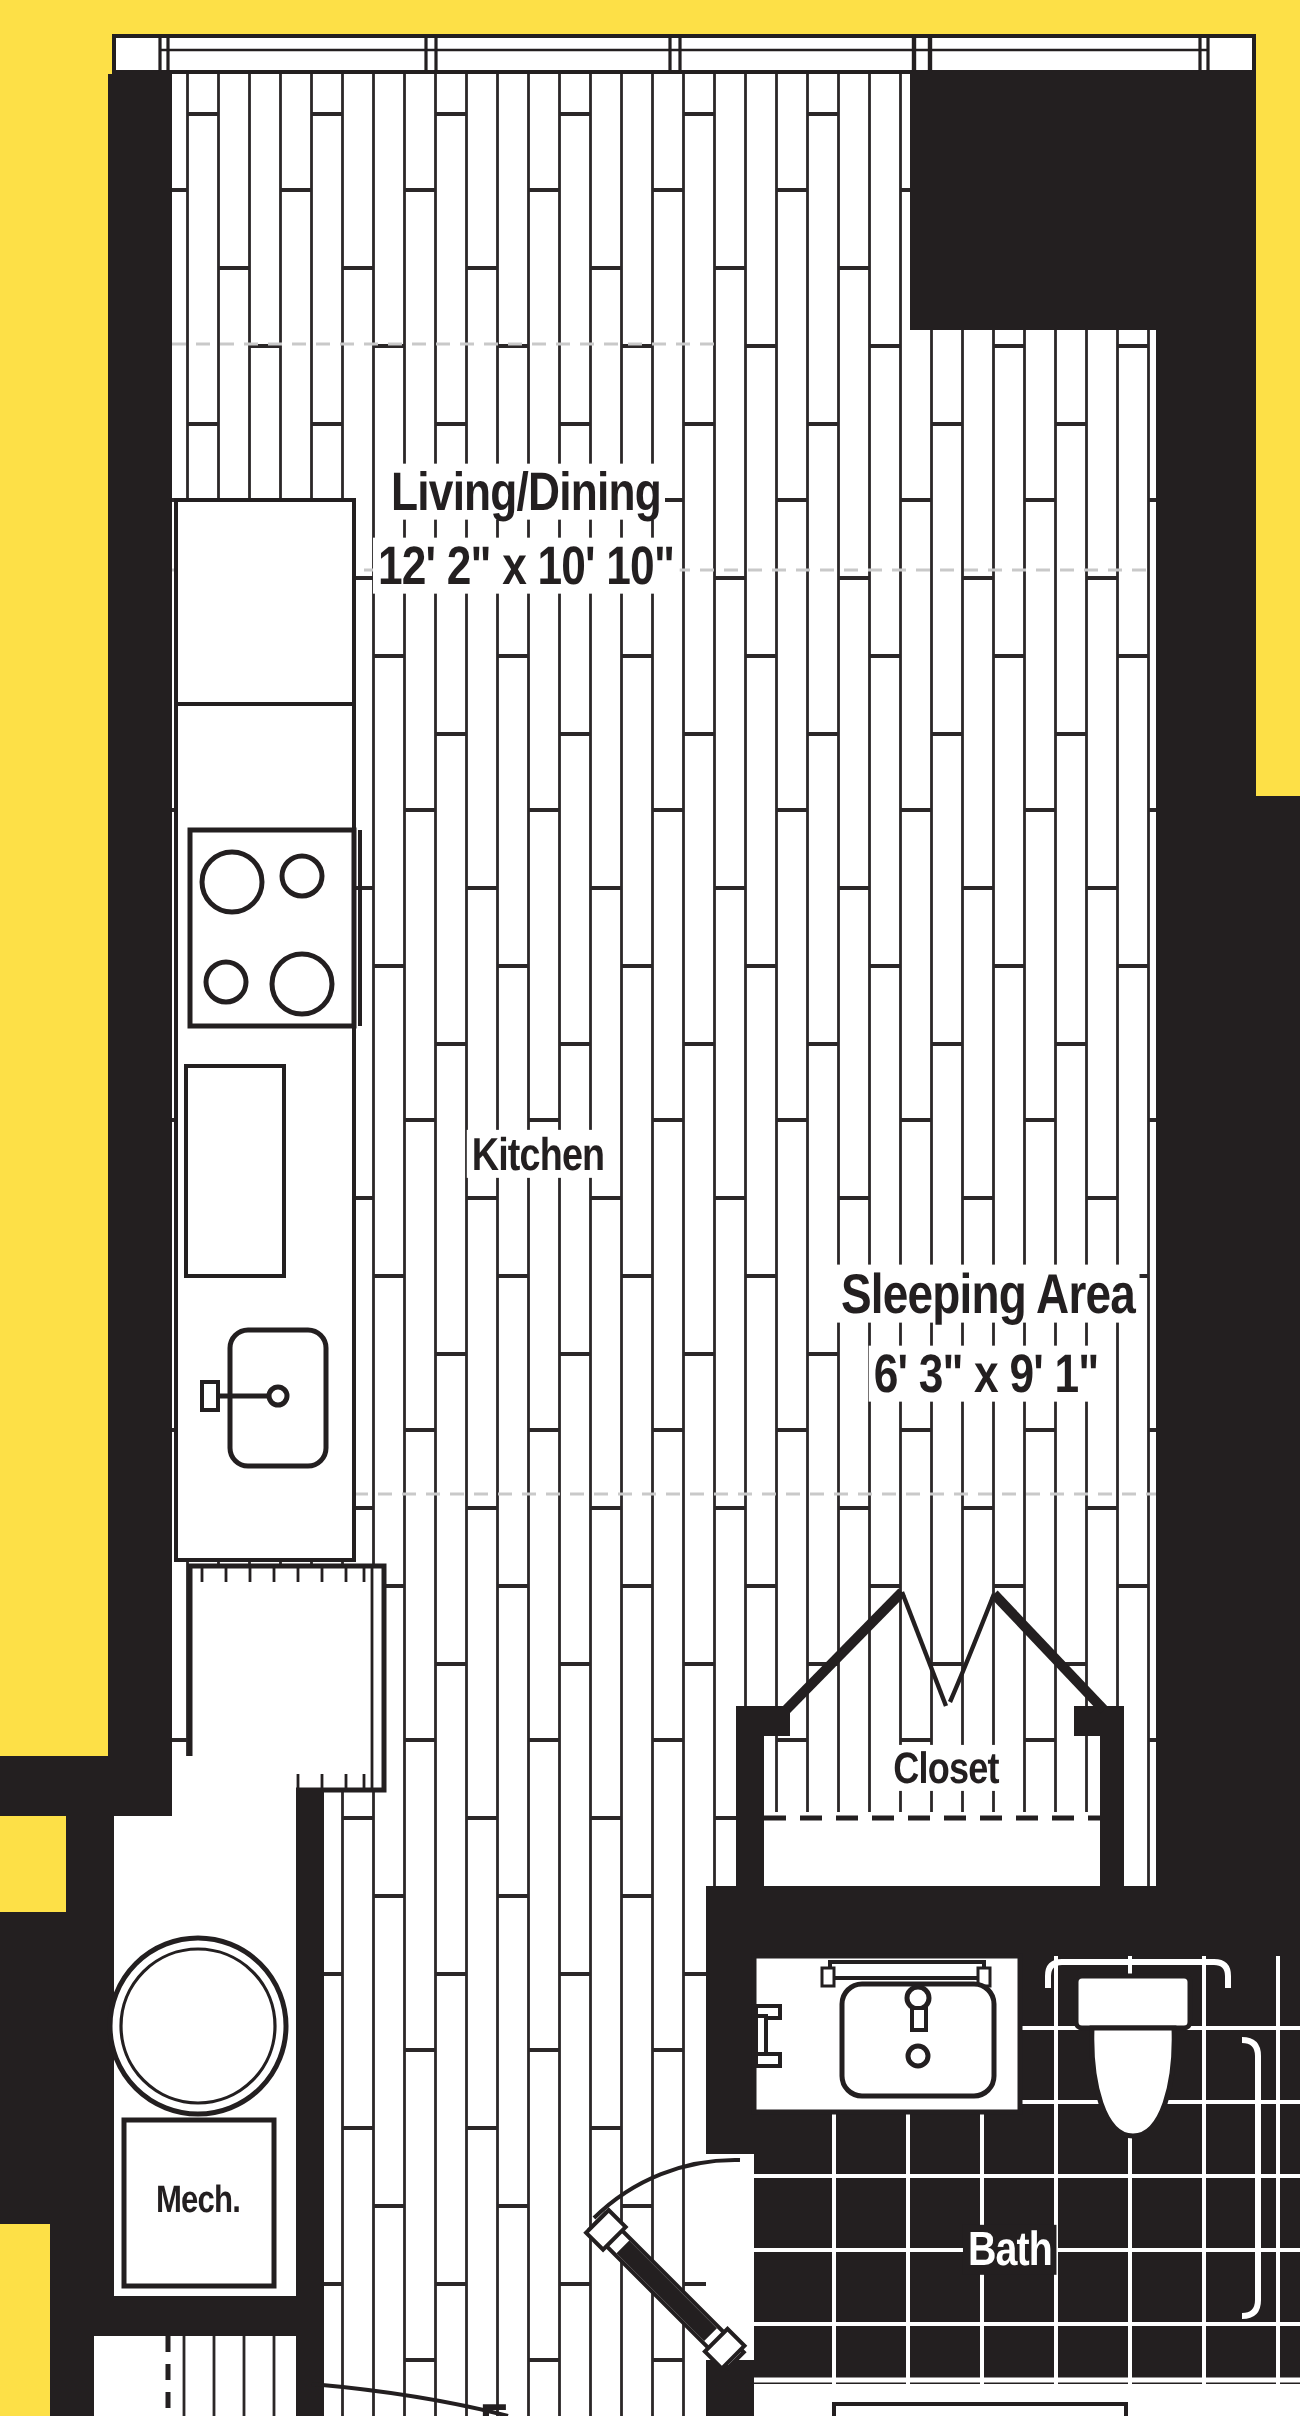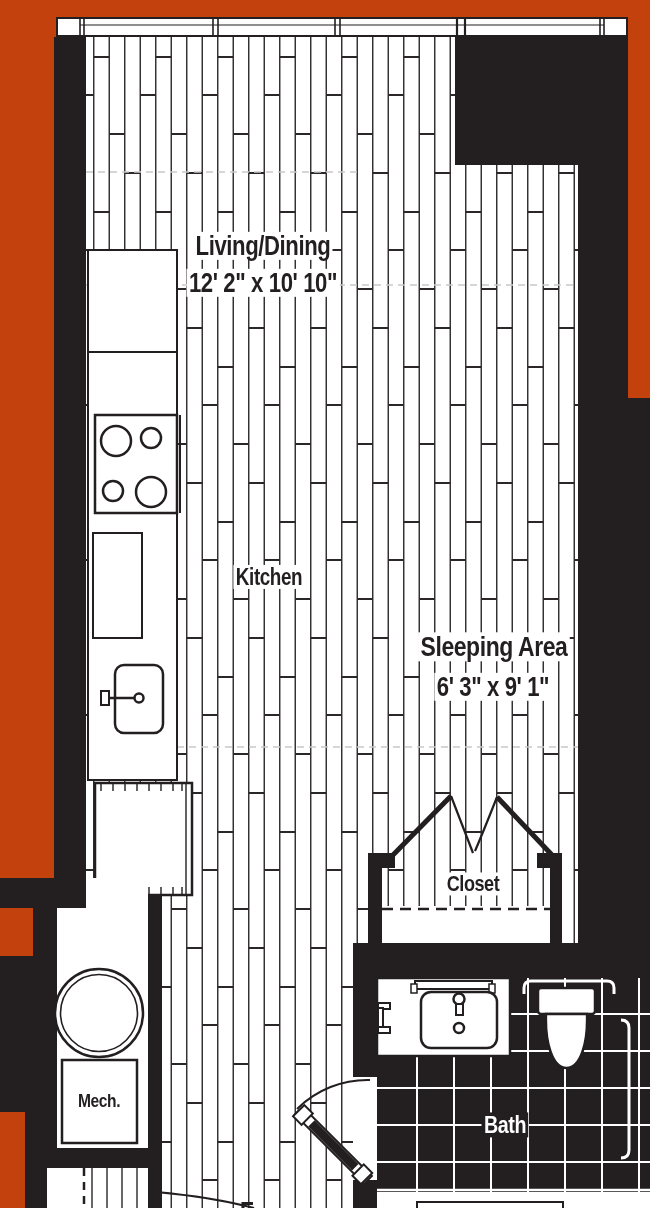--- a/index.html
+++ b/index.html
@@ -1,16 +1,16 @@
 <!DOCTYPE html>
 <html><head>
 <meta charset="utf-8">
 <style>
   html,body{margin:0;padding:0;background:#ffffff;}
-  #stage{position:relative;width:650px;height:1208px;background:#c2410c;overflow:hidden;
+  #stage{position:relative;width:650px;height:1208px;background:#fde047;overflow:hidden;
          font-family:"Liberation Sans",sans-serif;}
   #plan-svg{position:absolute;left:0;top:0;}
   .lbl{position:absolute;font-family:"Liberation Sans",sans-serif;font-weight:700;
        color:#231f20;white-space:nowrap;transform:translate(-50%,-50%) scaleX(0.82);
        line-height:1.05;text-align:center;background:#ffffff;padding:0 3px;
        letter-spacing:-0.5px;}
   .lbl.no-bg{background:transparent;padding:0;}
   .lbl.on-tile{background:#231f20;color:#ffffff;}
   .frag{position:absolute;overflow:hidden;font-family:"Liberation Sans",sans-serif;
         font-weight:700;color:#231f20;transform:scaleX(0.82);transform-origin:left top;

